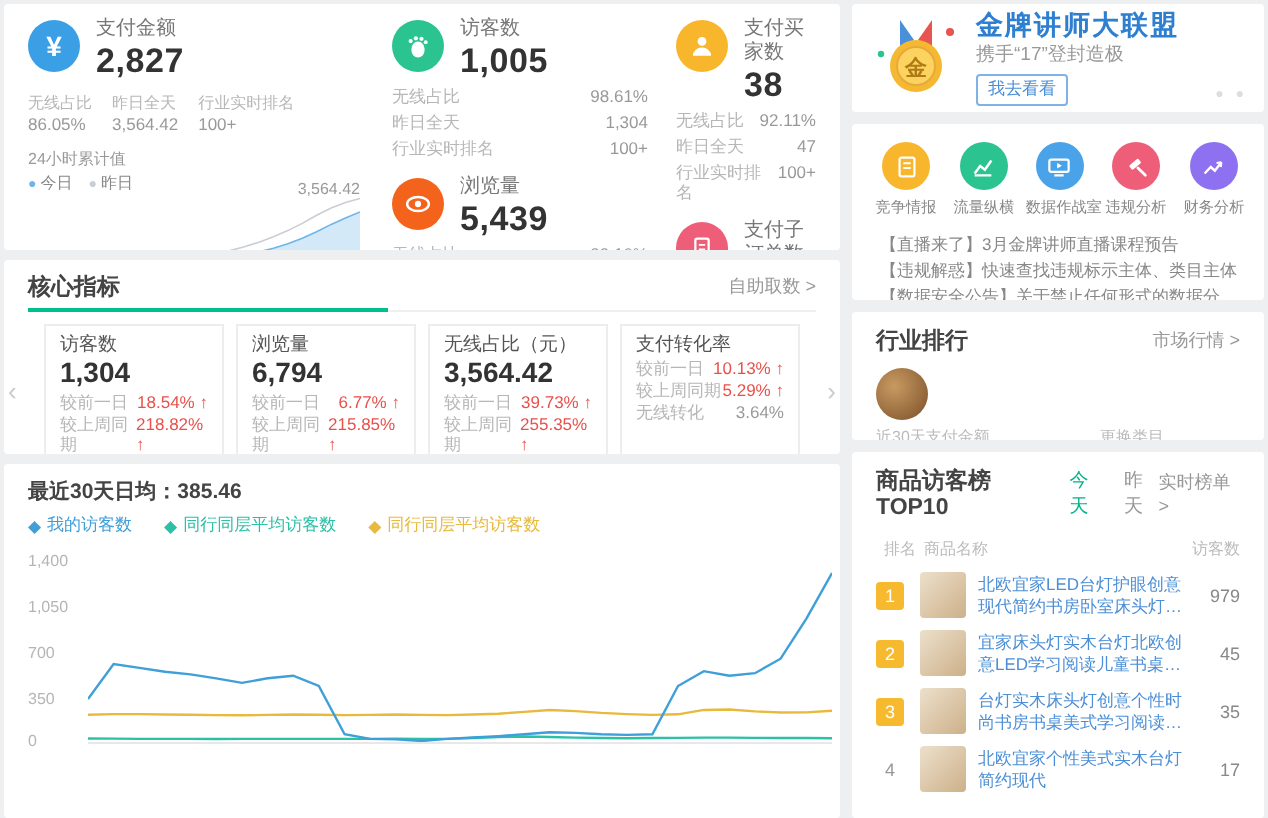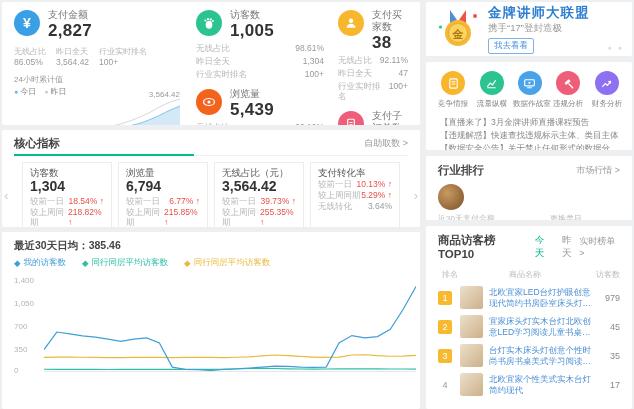--- a/index.html
+++ b/index.html
@@ -95,21 +95,21 @@
   .rank b { font-size:15px; color:#22b573; font-weight:700; margin:0 2px; }
   .delta { font-size:8.5px; color:#999; }
   .down { color:#22b573; }
 
   .top10 { flex:1; padding:7px 12px; overflow:hidden; }
   .t10-tabs { display:flex; gap:10px; margin-left:10px; font-size:9.5px; }
   .t10-tab { color:#999; cursor:pointer; }
   .t10-tab.act { color:#00b38a; }
   .t10-headrow { display:flex; align-items:center; }
   .thead { display:flex; font-size:8px; color:#bbb; margin-top:9px; }
-  .thead .c1 { width:24px;text-align:center; } .thead .c2 { flex:1;margin-left:47px; } .thead .c3 { width:28px; text-align:right; }
+  .thead .c1 { width:24px;text-align:center; } .thead .c2 { flex:1; } .thead .c3 { width:28px; text-align:right; }
   .prow { display:flex; align-items:center; margin-top:6px; cursor:pointer; }
   .badge { width:14px; height:14px; border-radius:2px; background:#f7ba2f; color:#fff; font-size:9px; display:flex; align-items:center; justify-content:center; flex:none; }
   .badge.plain { background:none; color:#999; }
   .thumb { width:23px; height:23px; border-radius:2px; margin:0 6px 0 8px; flex:none;
     background:linear-gradient(135deg,#ece0cb,#cdb089); }
   .ptitle { flex:1; min-width:0; font-size:8.5px; color:#4c8fd6; line-height:11px;
     display:-webkit-box; -webkit-line-clamp:2; -webkit-box-orient:vertical; overflow:hidden; }
   .pvis { width:28px; text-align:right; font-size:9px; color:#888; flex:none; }
 </style>
 </head>

